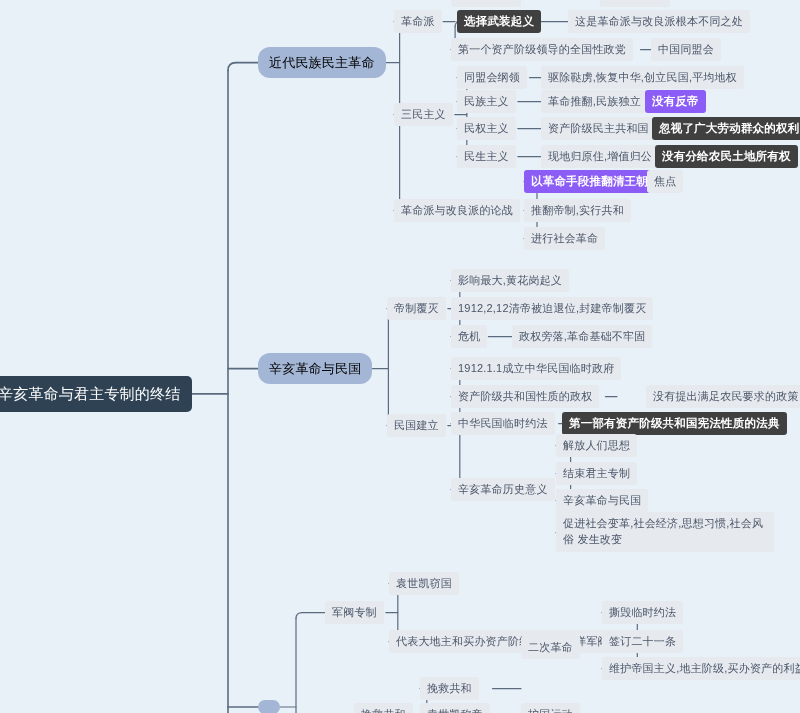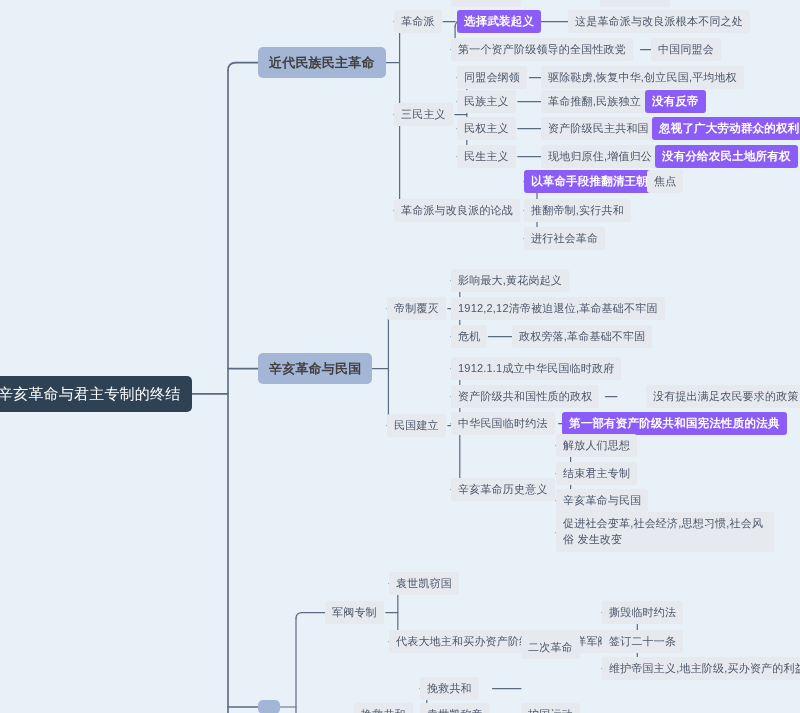--- a/index.html
+++ b/index.html
@@ -47,39 +47,38 @@
     color: #ffffff;
     font-size: 15px;
     padding: 8px 12px;
     border-radius: 5px;
     font-weight: 500;
   }
 
   
   .node.branch {
     background: #a3b6d5;
-    color: #404040;
+    color: #000000;
     font-size: 13px;
     padding: 7px 11px;
-    border-radius: 5px;
-    font-weight: bold;
+    border-radius: 12px;
   }
 
   
   .node.leaf {
     background: #e6e9ee;
     color: #4a5568;
     font-size: 11px;
     padding: 4px 7px;
     border-radius: 3px;
   }
 
   
   .node.hl-yellow {
-    background: #8b5cf6;
+    background: #404040;
     color: #ffffff;
     font-size: 11.5px;
     padding: 4px 7px;
     border-radius: 3px;
     font-weight: 700;
   }
 
   
   .node.hl-orange {
     background: #8b5cf6;
@@ -226,21 +225,21 @@
       <div class="node leaf" style="left: 457px; top: 145px;">民生主义</div>
       <div class="node leaf" style="left: 541px; top: 145px;">现地归原住,增值归公</div>
       <div class="node hl-yellow" style="left: 655px; top: 145px; text-align: right;">没有分给农民土地所有权</div>
       <div class="node leaf" style="left: 394px; top: 199px;">革命派与改良派的论战</div>
       <div class="node hl-orange" style="left: 524px; top: 170px;">以革命手段推翻清王朝</div>
       <div class="node leaf" style="left: 647px; top: 170px;">焦点</div>
       <div class="node leaf" style="left: 524px; top: 199px;">推翻帝制,实行共和</div>
       <div class="node leaf" style="left: 524px; top: 227px;">进行社会革命</div>
       <div class="node leaf" style="left: 387px; top: 297px;">帝制覆灭</div>
       <div class="node leaf" style="left: 451px; top: 269px;">影响最大,黄花岗起义</div>
-      <div class="node leaf" style="left: 451px; top: 297px;">1912,2,12清帝被迫退位,革命基础不牢固</div>
+      <div class="node leaf" style="left: 451px; top: 297px;">1912,2,12清帝被迫退位,封建帝制覆灭</div>
       <div class="node leaf" style="left: 451px; top: 325px;">危机</div>
       <div class="node leaf" style="left: 512px; top: 325px;">政权旁落,革命基础不牢固</div>
       <div class="node leaf" style="left: 387px; top: 414px;">民国建立</div>
       <div class="node leaf" style="left: 451px; top: 357px;">1912.1.1成立中华民国临时政府</div>
       <div class="node leaf" style="left: 451px; top: 385px;">资产阶级共和国性质的政权</div>
       <div class="node leaf" style="left: 646px; top: 385px;">没有提出满足农民要求的政策</div>
       <div class="node leaf" style="left: 451px; top: 412px;">中华民国临时约法</div>
       <div class="node hl-yellow" style="left: 562px; top: 412px;">第一部有资产阶级共和国宪法性质的法典</div>
       <div class="node leaf" style="left: 451px; top: 478px;">辛亥革命历史意义</div>
       <div class="node leaf" style="left: 556px; top: 434px;">解放人们思想</div>

